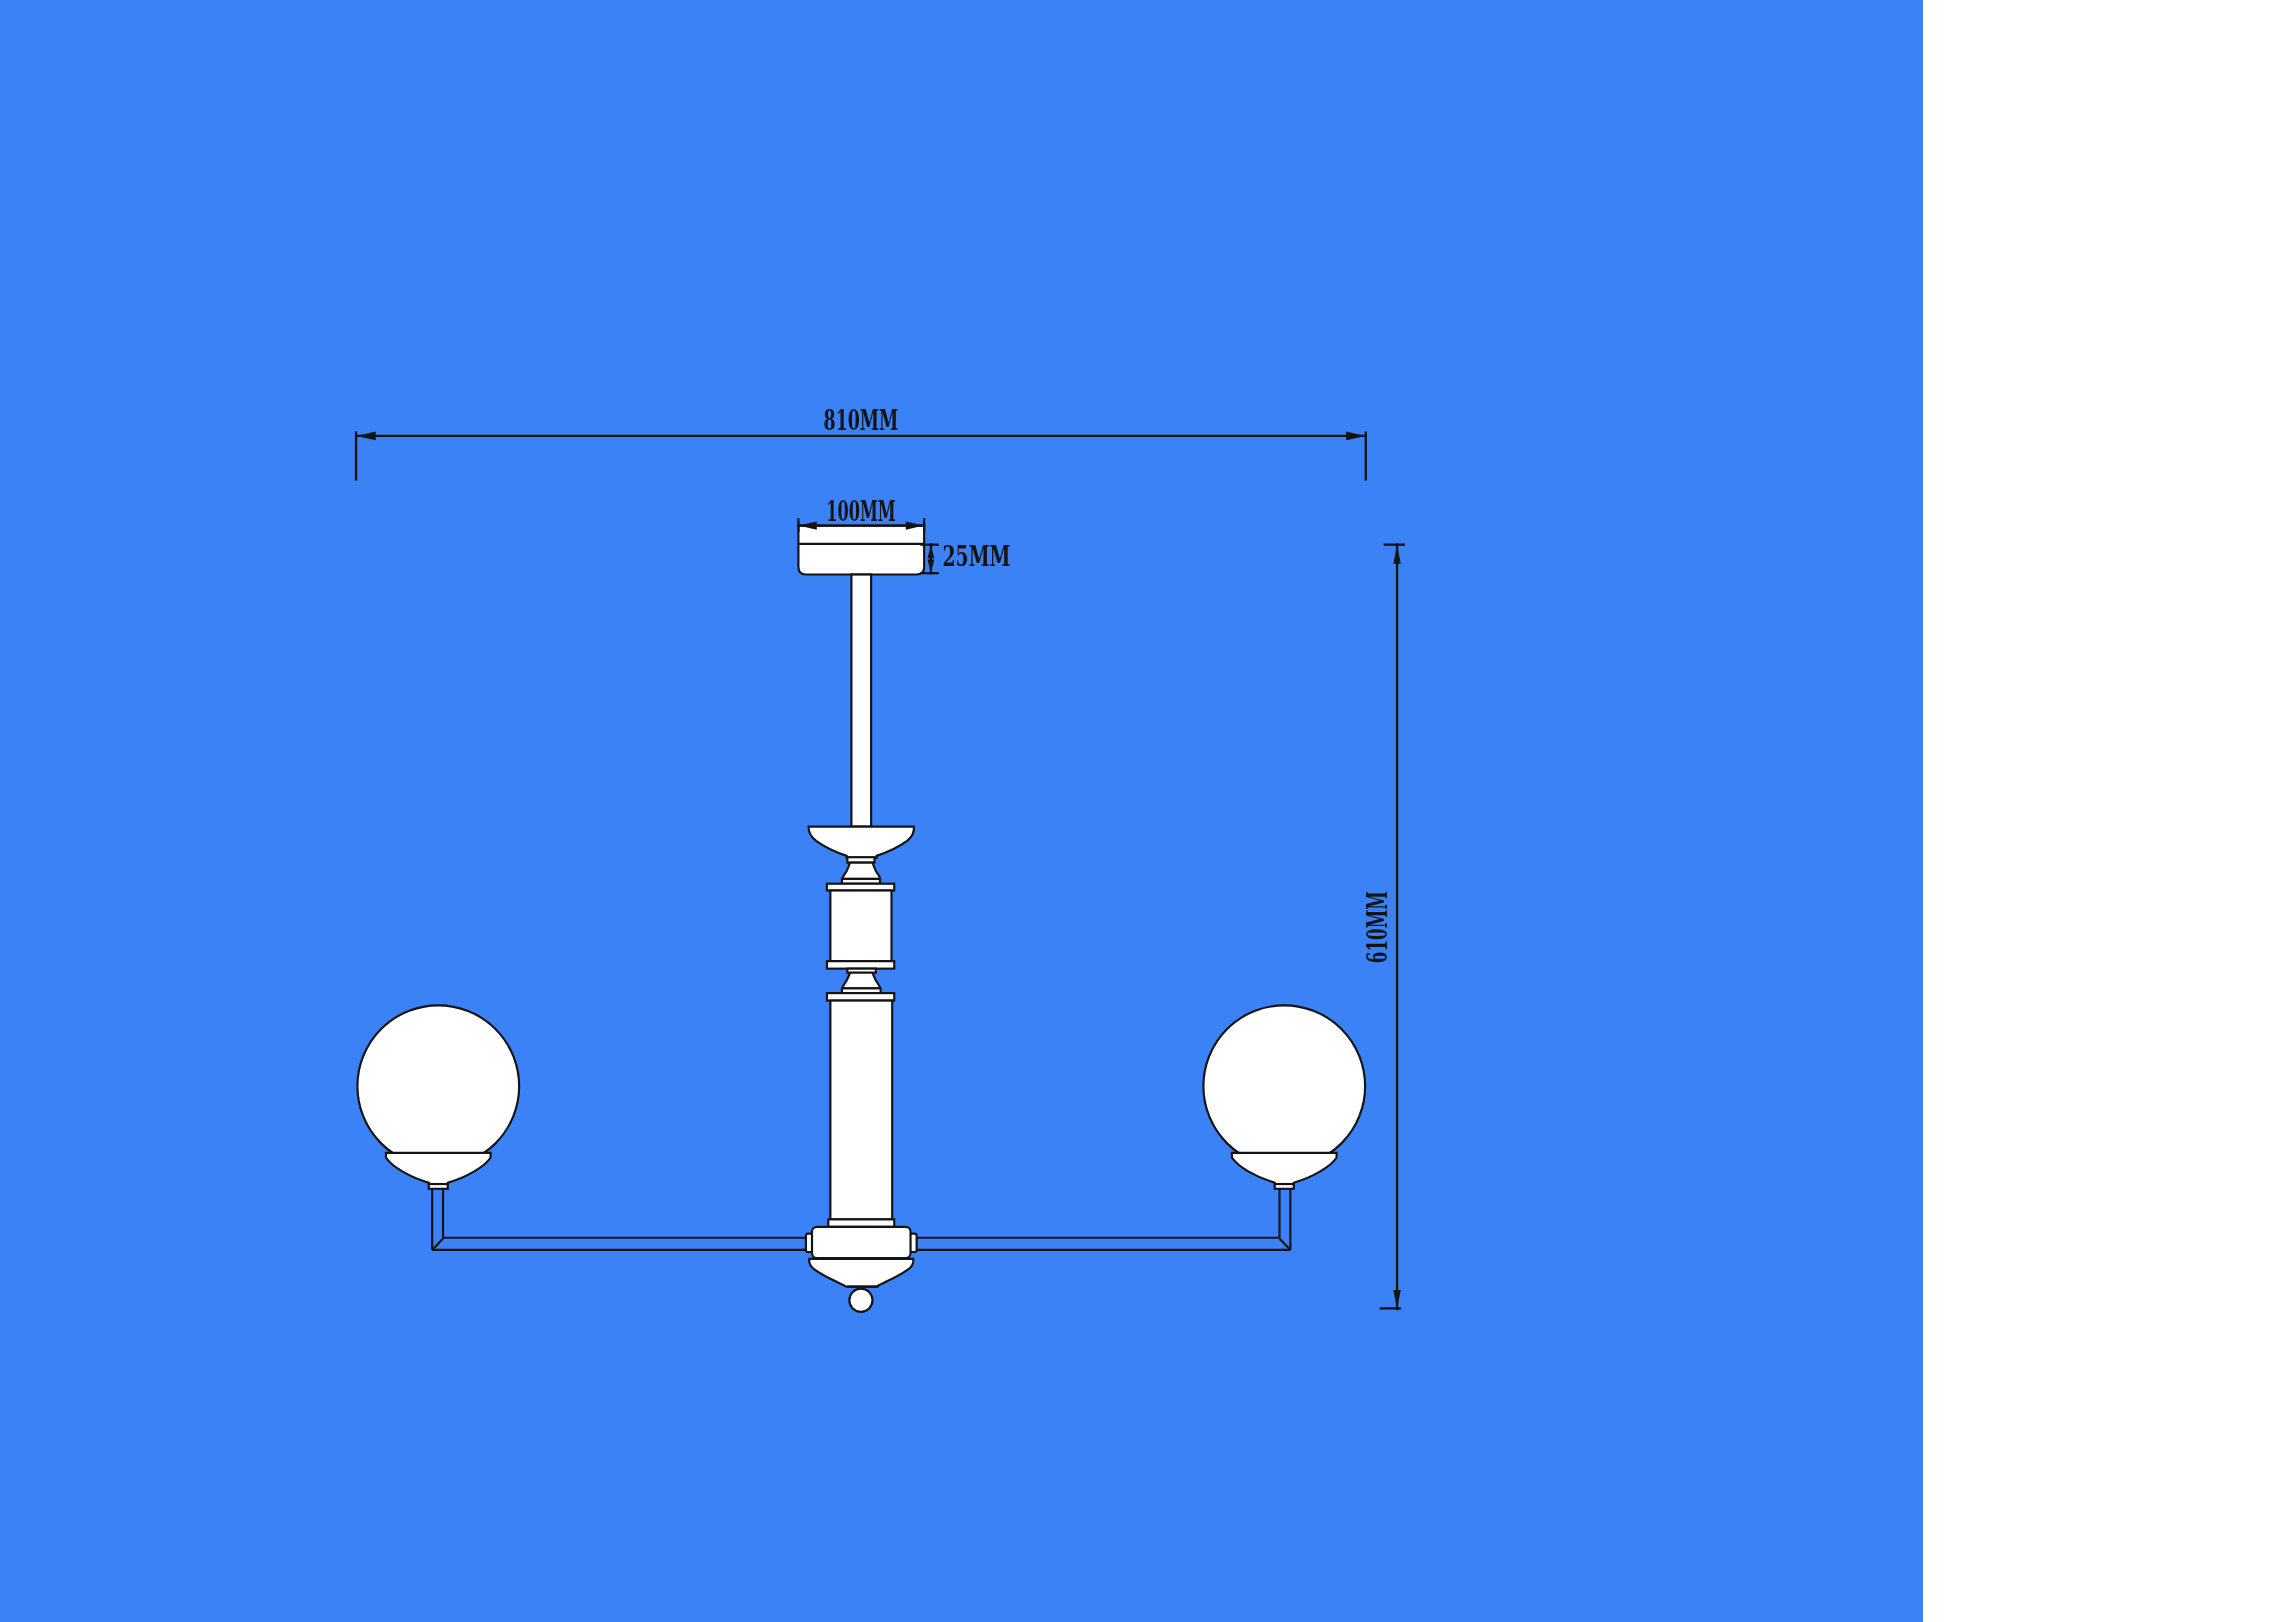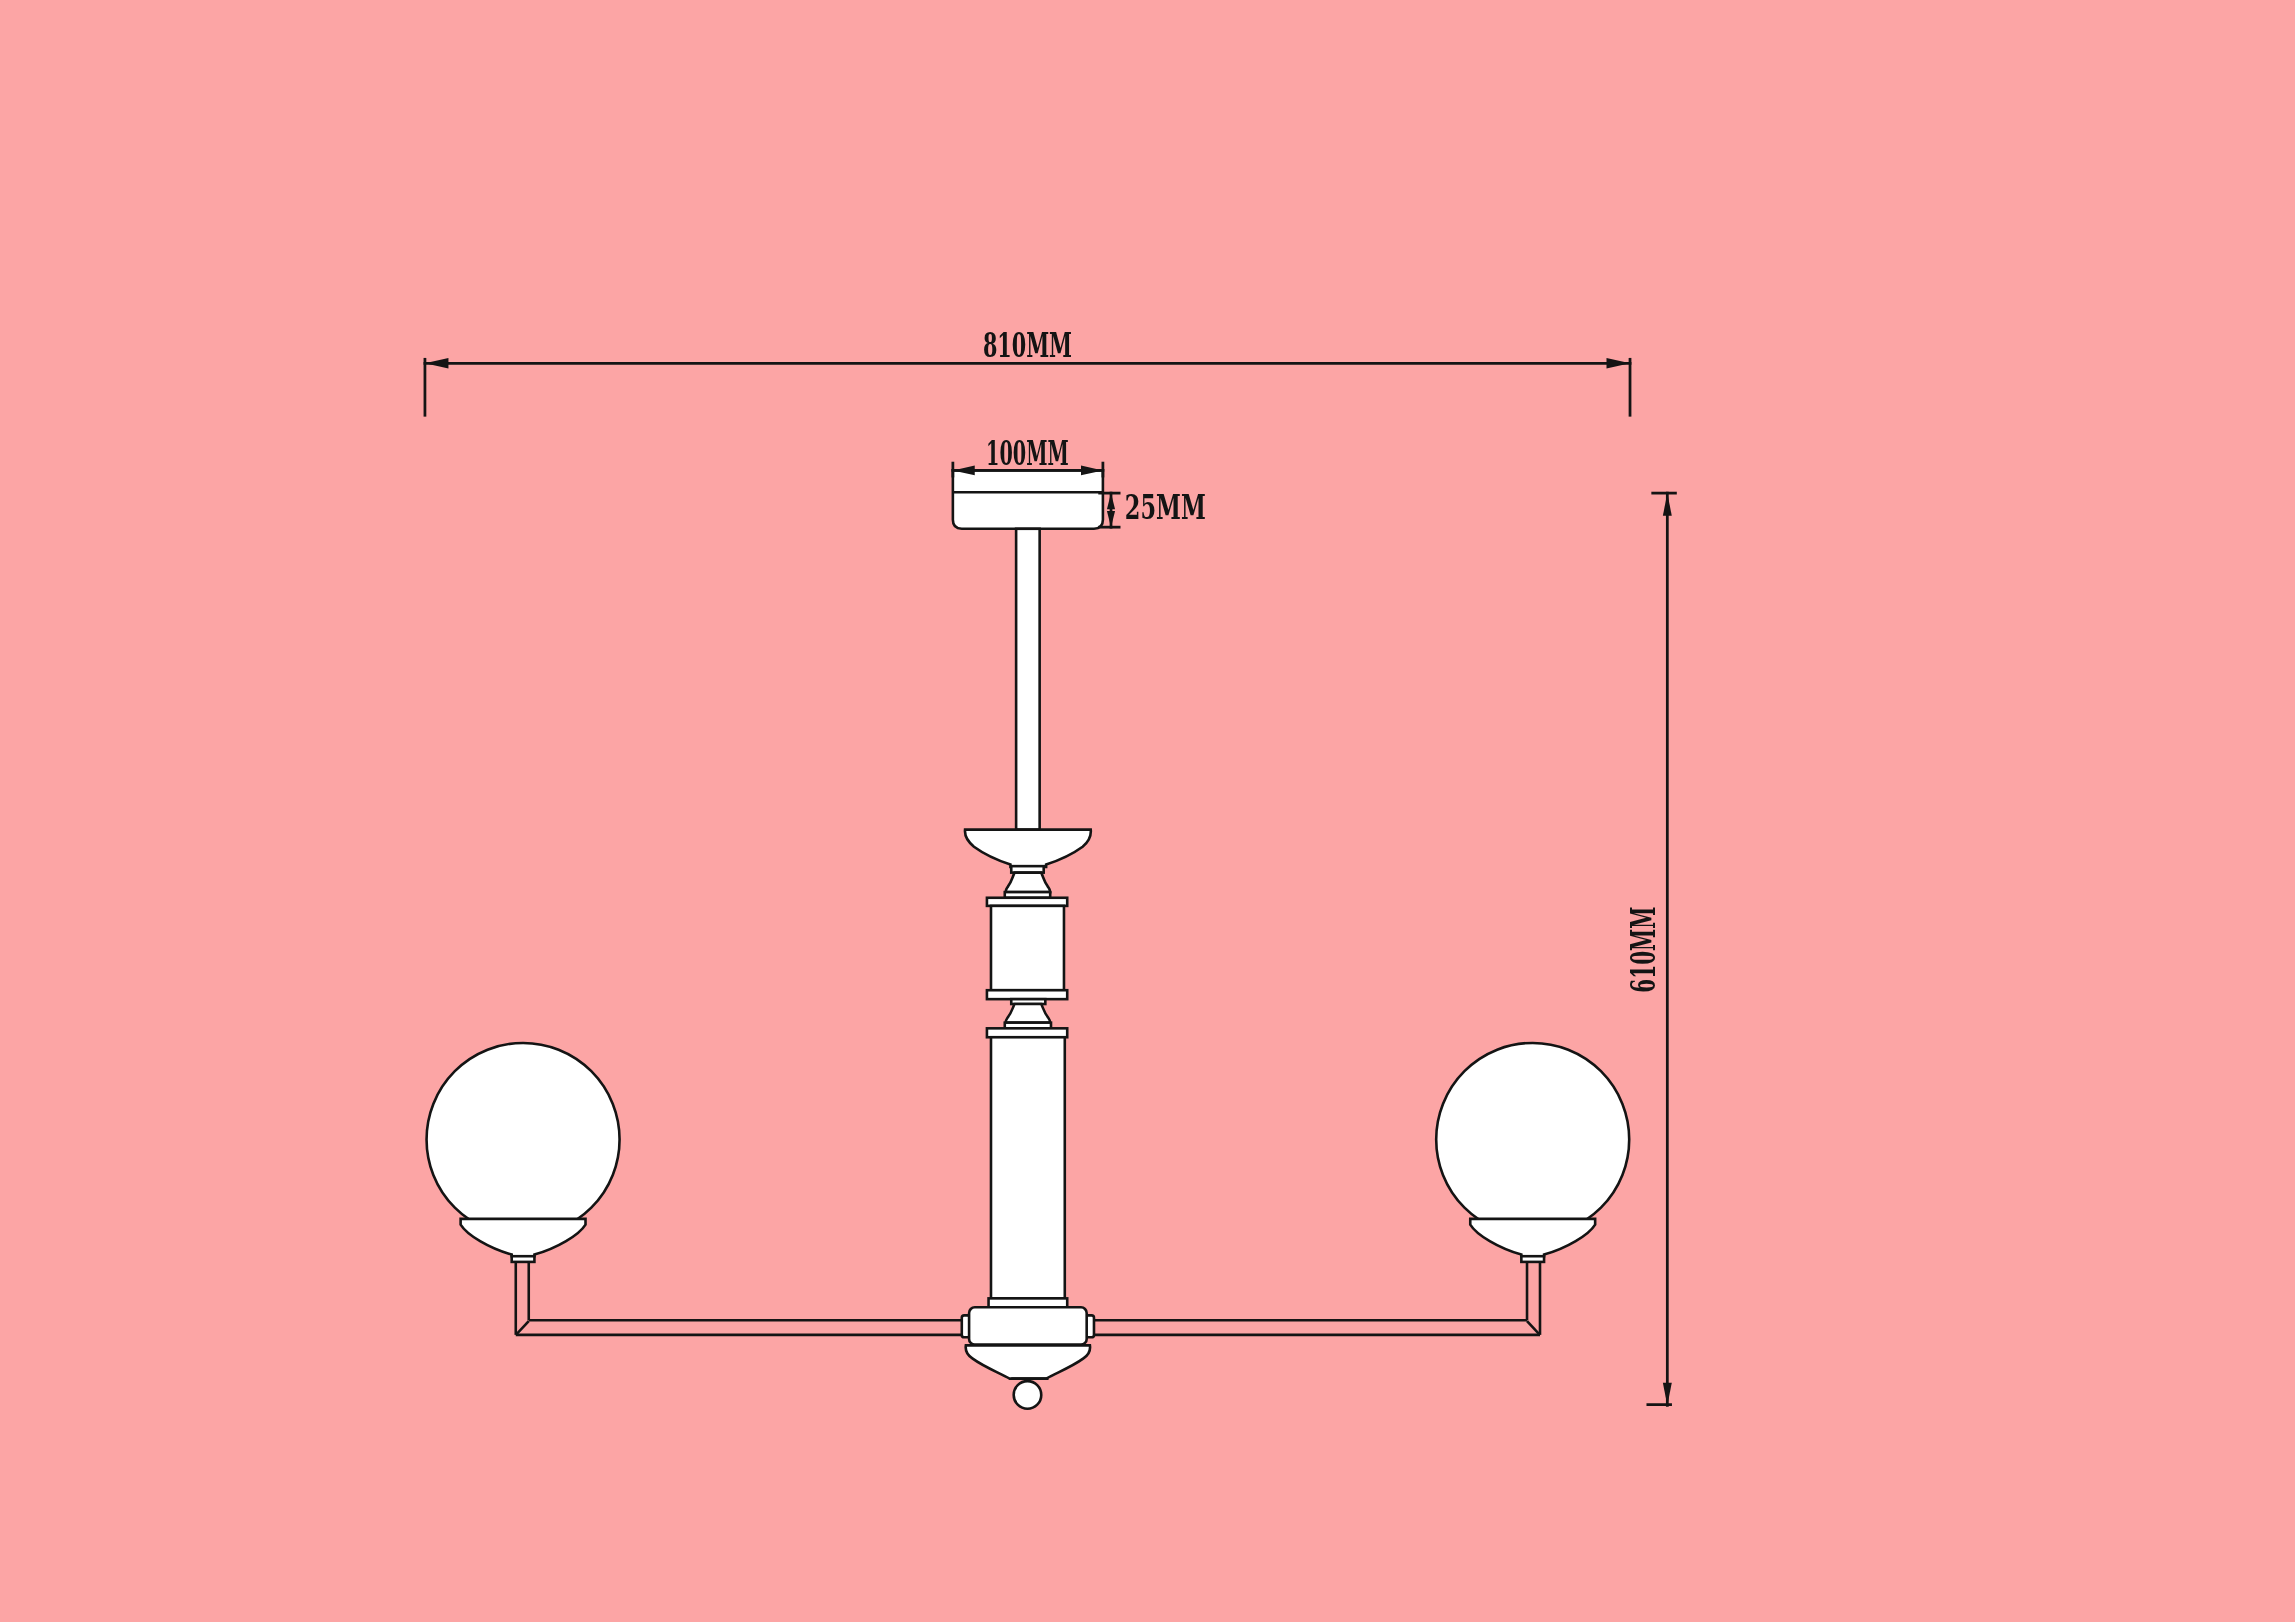--- a/index.html
+++ b/index.html
@@ -2,23 +2,23 @@
 <html style="font-size:13px"><head>
 <meta charset="utf-8">
 <style>
   html, body { margin: 0; padding: 0; }
   body {
     background: #ffffff;
     font-family: "DejaVu Serif", "Liberation Serif", serif;
   }
   .stage {
     position: relative;
-    width: 2295px;
+    width: 1923px;
     height: 1622px;
-    background: #fca5a5;
+    background: #3b82f6;
     overflow: hidden;
   }
   svg.drawing {
     position: absolute;
     inset: 0;
     width: 100%;
     height: 100%;
   }
   
   .ln  { stroke: currentColor; stroke-width: 3.2; fill: none; stroke-linecap: butt; }

